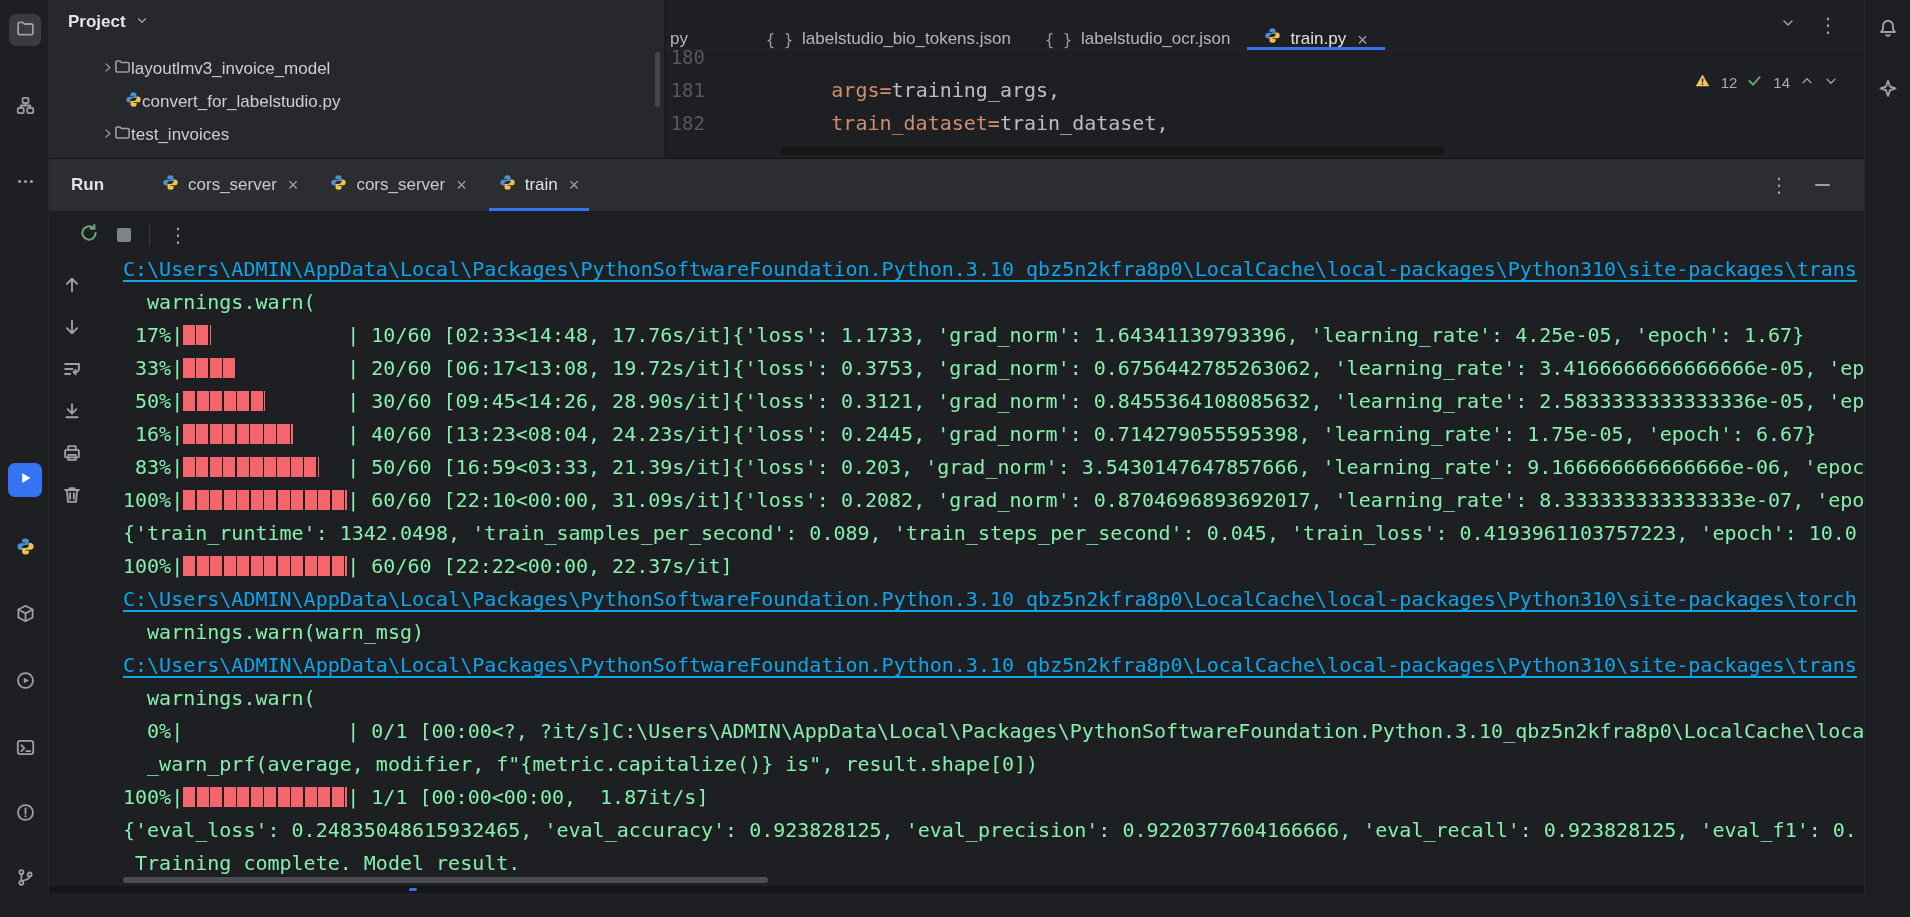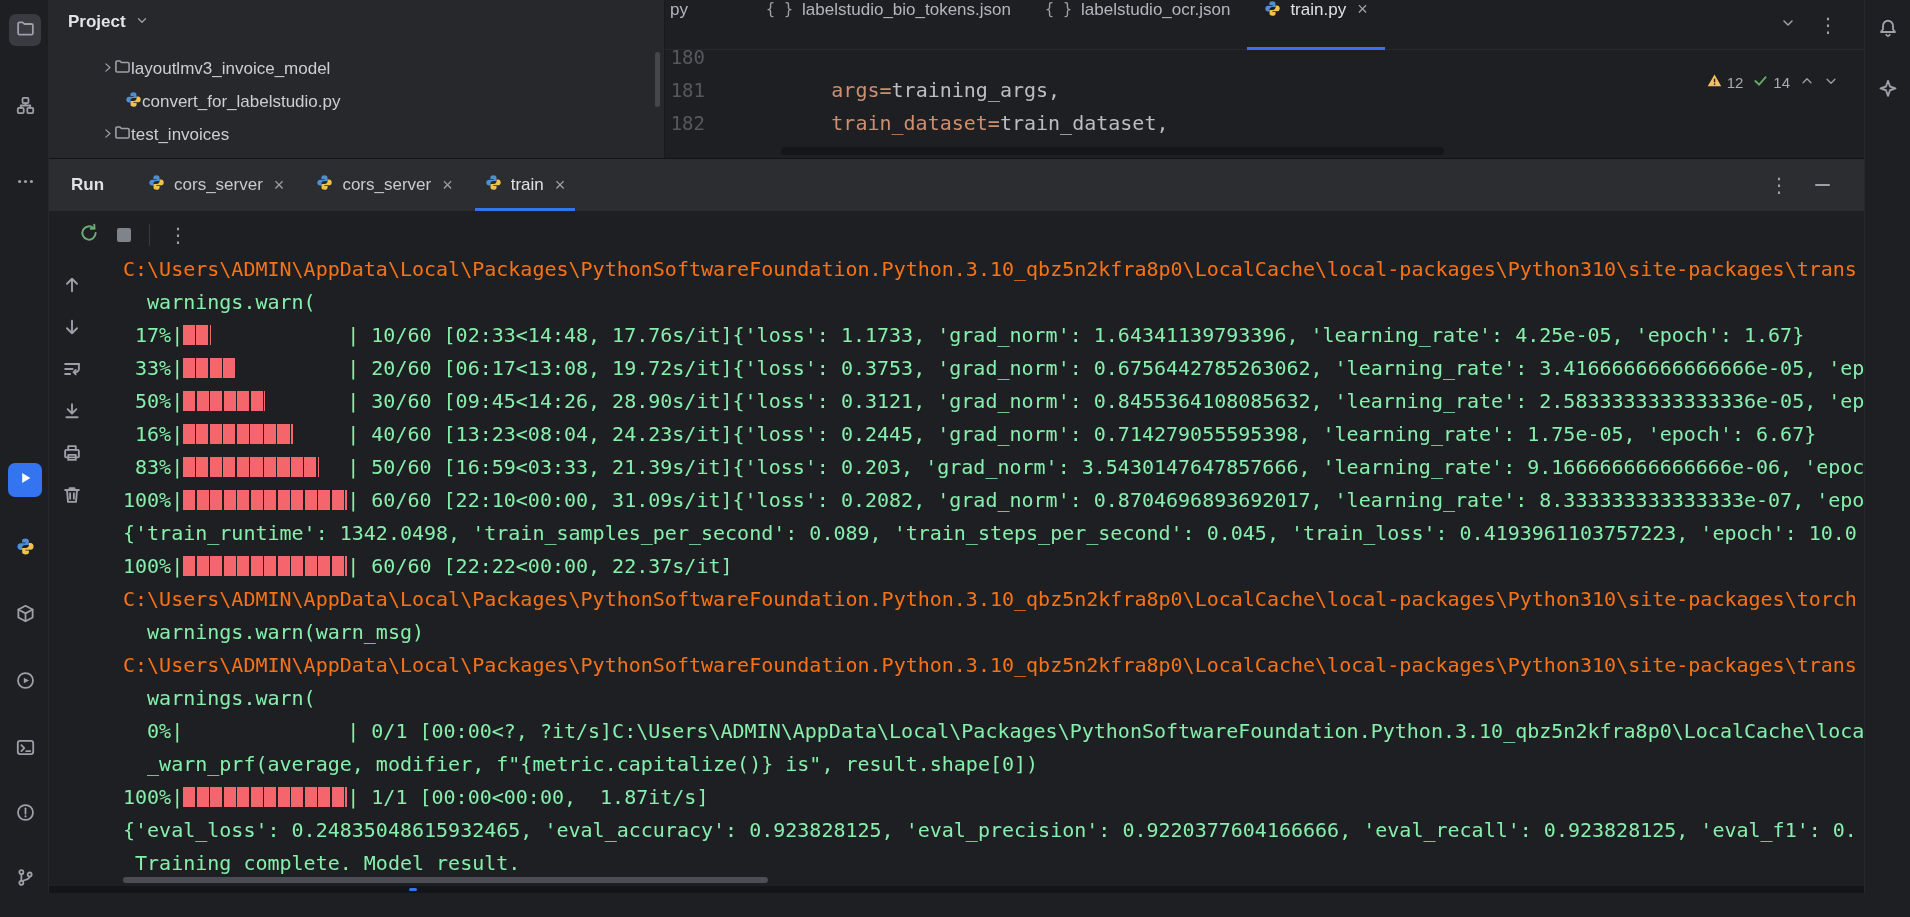--- a/index.html
+++ b/index.html
@@ -27,62 +27,62 @@
     font-size:17px;font-weight:600;color:#e2e4e8}
   .tree{padding-top:8px}
   .tree-row{height:33px;display:flex;align-items:center;gap:0;font-size:17px;color:#ccced3;white-space:nowrap}
   .tree-row.folder-row{padding-left:52px}
   .tree-row.file-row{padding-left:76px}
   .proj-scroll{position:absolute;right:4px;top:52px;width:5px;height:55px;border-radius:3px;background:#45474d}
 
   .editor-region{flex:1;min-width:0;display:flex;flex-direction:column;background:#1e1f22;border-left:1px solid #191a1d}
 
   .tab-bar{height:50px;flex:none;display:flex;align-items:stretch;border-bottom:1px solid #26282b;position:relative}
-  .ed-tab{display:flex;align-items:flex-start;gap:9px;padding:0 17px;font-size:17px;color:#b2b6bd;position:relative;white-space:nowrap}
+  .ed-tab{display:flex;align-items:flex-end;gap:9px;padding:0 17px;font-size:17px;color:#b2b6bd;position:relative;white-space:nowrap}
   .ed-tab.active{color:#dfe1e5}
   .ed-tab.active::after{content:"";position:absolute;left:0;right:0;bottom:-1px;height:3px;background:#3574f0}
   .ed-tab.partial{width:84px;padding:0 0 0 5px}
   .json-glyph{font-family:"DejaVu Sans Mono","Liberation Mono",monospace;font-size:15px;color:#9da0a8}
   .close-x{color:#9da0a8;font-size:18px;line-height:1;margin-left:2px}
   .tab-actions{margin-left:auto;display:flex;align-items:center;gap:22px;padding-right:26px}
   .kebab{color:#9da0a8;font-size:20px;line-height:1}
 
   .editor-body{flex:1;position:relative;overflow:hidden;
     font-family:"DejaVu Sans Mono","Liberation Mono",monospace;font-size:20px;line-height:33px}
   .editor-code{margin-top:-9px}
   .code-line{white-space:pre;display:flex}
   .line-num{width:70px;flex:none;text-align:right;padding-right:30px;color:#55585e;font-size:19px}
   .tok-arg{color:#cf8e6d}
   .tok-plain{color:#bcbec4}
   .inspections{position:absolute;top:16px;right:26px;display:flex;align-items:center;gap:10px;
     font-family:"Liberation Sans",sans-serif;font-size:15px;color:#a8abb2}
-  .inspections .grp{display:flex;align-items:center;gap:5px}
+  .inspections .grp{display:flex;align-items:center;gap:11px}
   .ed-hscroll{position:absolute;bottom:3px;left:116px;width:663px;height:8px;border-radius:4px;background:#151618}
 
   
   .run-panel{flex:1;min-height:0;display:flex;flex-direction:column;background:#1e1f22;border-top:1px solid #131416}
   .run-header{height:52px;flex:none;background:#2b2d30;display:flex;align-items:stretch;padding-left:22px}
-  .run-title{align-self:center;font-size:17px;font-weight:700;color:#dfe1e5;margin-right:28px}
+  .run-title{align-self:center;font-size:17px;font-weight:700;color:#dfe1e5;margin-right:42px}
   .run-tab{display:flex;align-items:center;gap:9px;padding:0 16px;font-size:17px;color:#c8cad0;position:relative;white-space:nowrap}
   .run-tab.active{color:#dfe1e5}
   .run-tab.active::after{content:"";position:absolute;left:6px;right:6px;bottom:0;height:3px;background:#3574f0}
   .run-actions{margin-left:auto;display:flex;align-items:center;gap:26px;padding-right:34px}
   .minimize-bar{width:15px;height:2px;background:#9da0a8;border-radius:1px}
 
   .run-toolbar{height:48px;flex:none;display:flex;align-items:center;gap:18px;padding-left:30px}
   .stop-square{width:14px;height:14px;border-radius:2px;background:#7f838a}
   .v-divider{width:1px;height:22px;background:#393b40}
 
   .run-body{flex:1;min-height:0;display:flex;position:relative}
   .console-gutter{width:46px;flex:none;display:flex;flex-direction:column;align-items:center;padding-top:16px;gap:18px}
   .console{flex:1;min-width:0;overflow:hidden;padding-left:28px;
     font-family:"DejaVu Sans Mono","Liberation Mono",monospace;font-size:20px;line-height:33px}
   .console-line{white-space:pre}
   .console-line:first-child{margin-top:-6px}
-  .seg-link{color:#f97316;text-underline-offset:4px}
+  .seg-link{color:#0ea5e9;text-decoration:underline;text-underline-offset:4px}
   .seg-plain{color:#86efac}
   .tqdm-bar{display:inline-block;width:164px;height:20px;vertical-align:-3px}
   .tqdm-fill{display:block;height:100%;
     background:repeating-linear-gradient(90deg,#f4656c 0,#f4656c 12px,#1e1f22 12px,#1e1f22 13.5px)}
   .console-hscroll{position:absolute;bottom:10px;left:74px;width:645px;height:6px;border-radius:3px;background:#4b4e54}
 
   .taskbar-strip{position:absolute;left:0;right:0;bottom:0;height:7px;background:#141518}
   .taskbar-dot{position:absolute;left:360px;bottom:2px;width:8px;height:3px;border-radius:2px;background:#3574f0}
 </style>
 </head>

